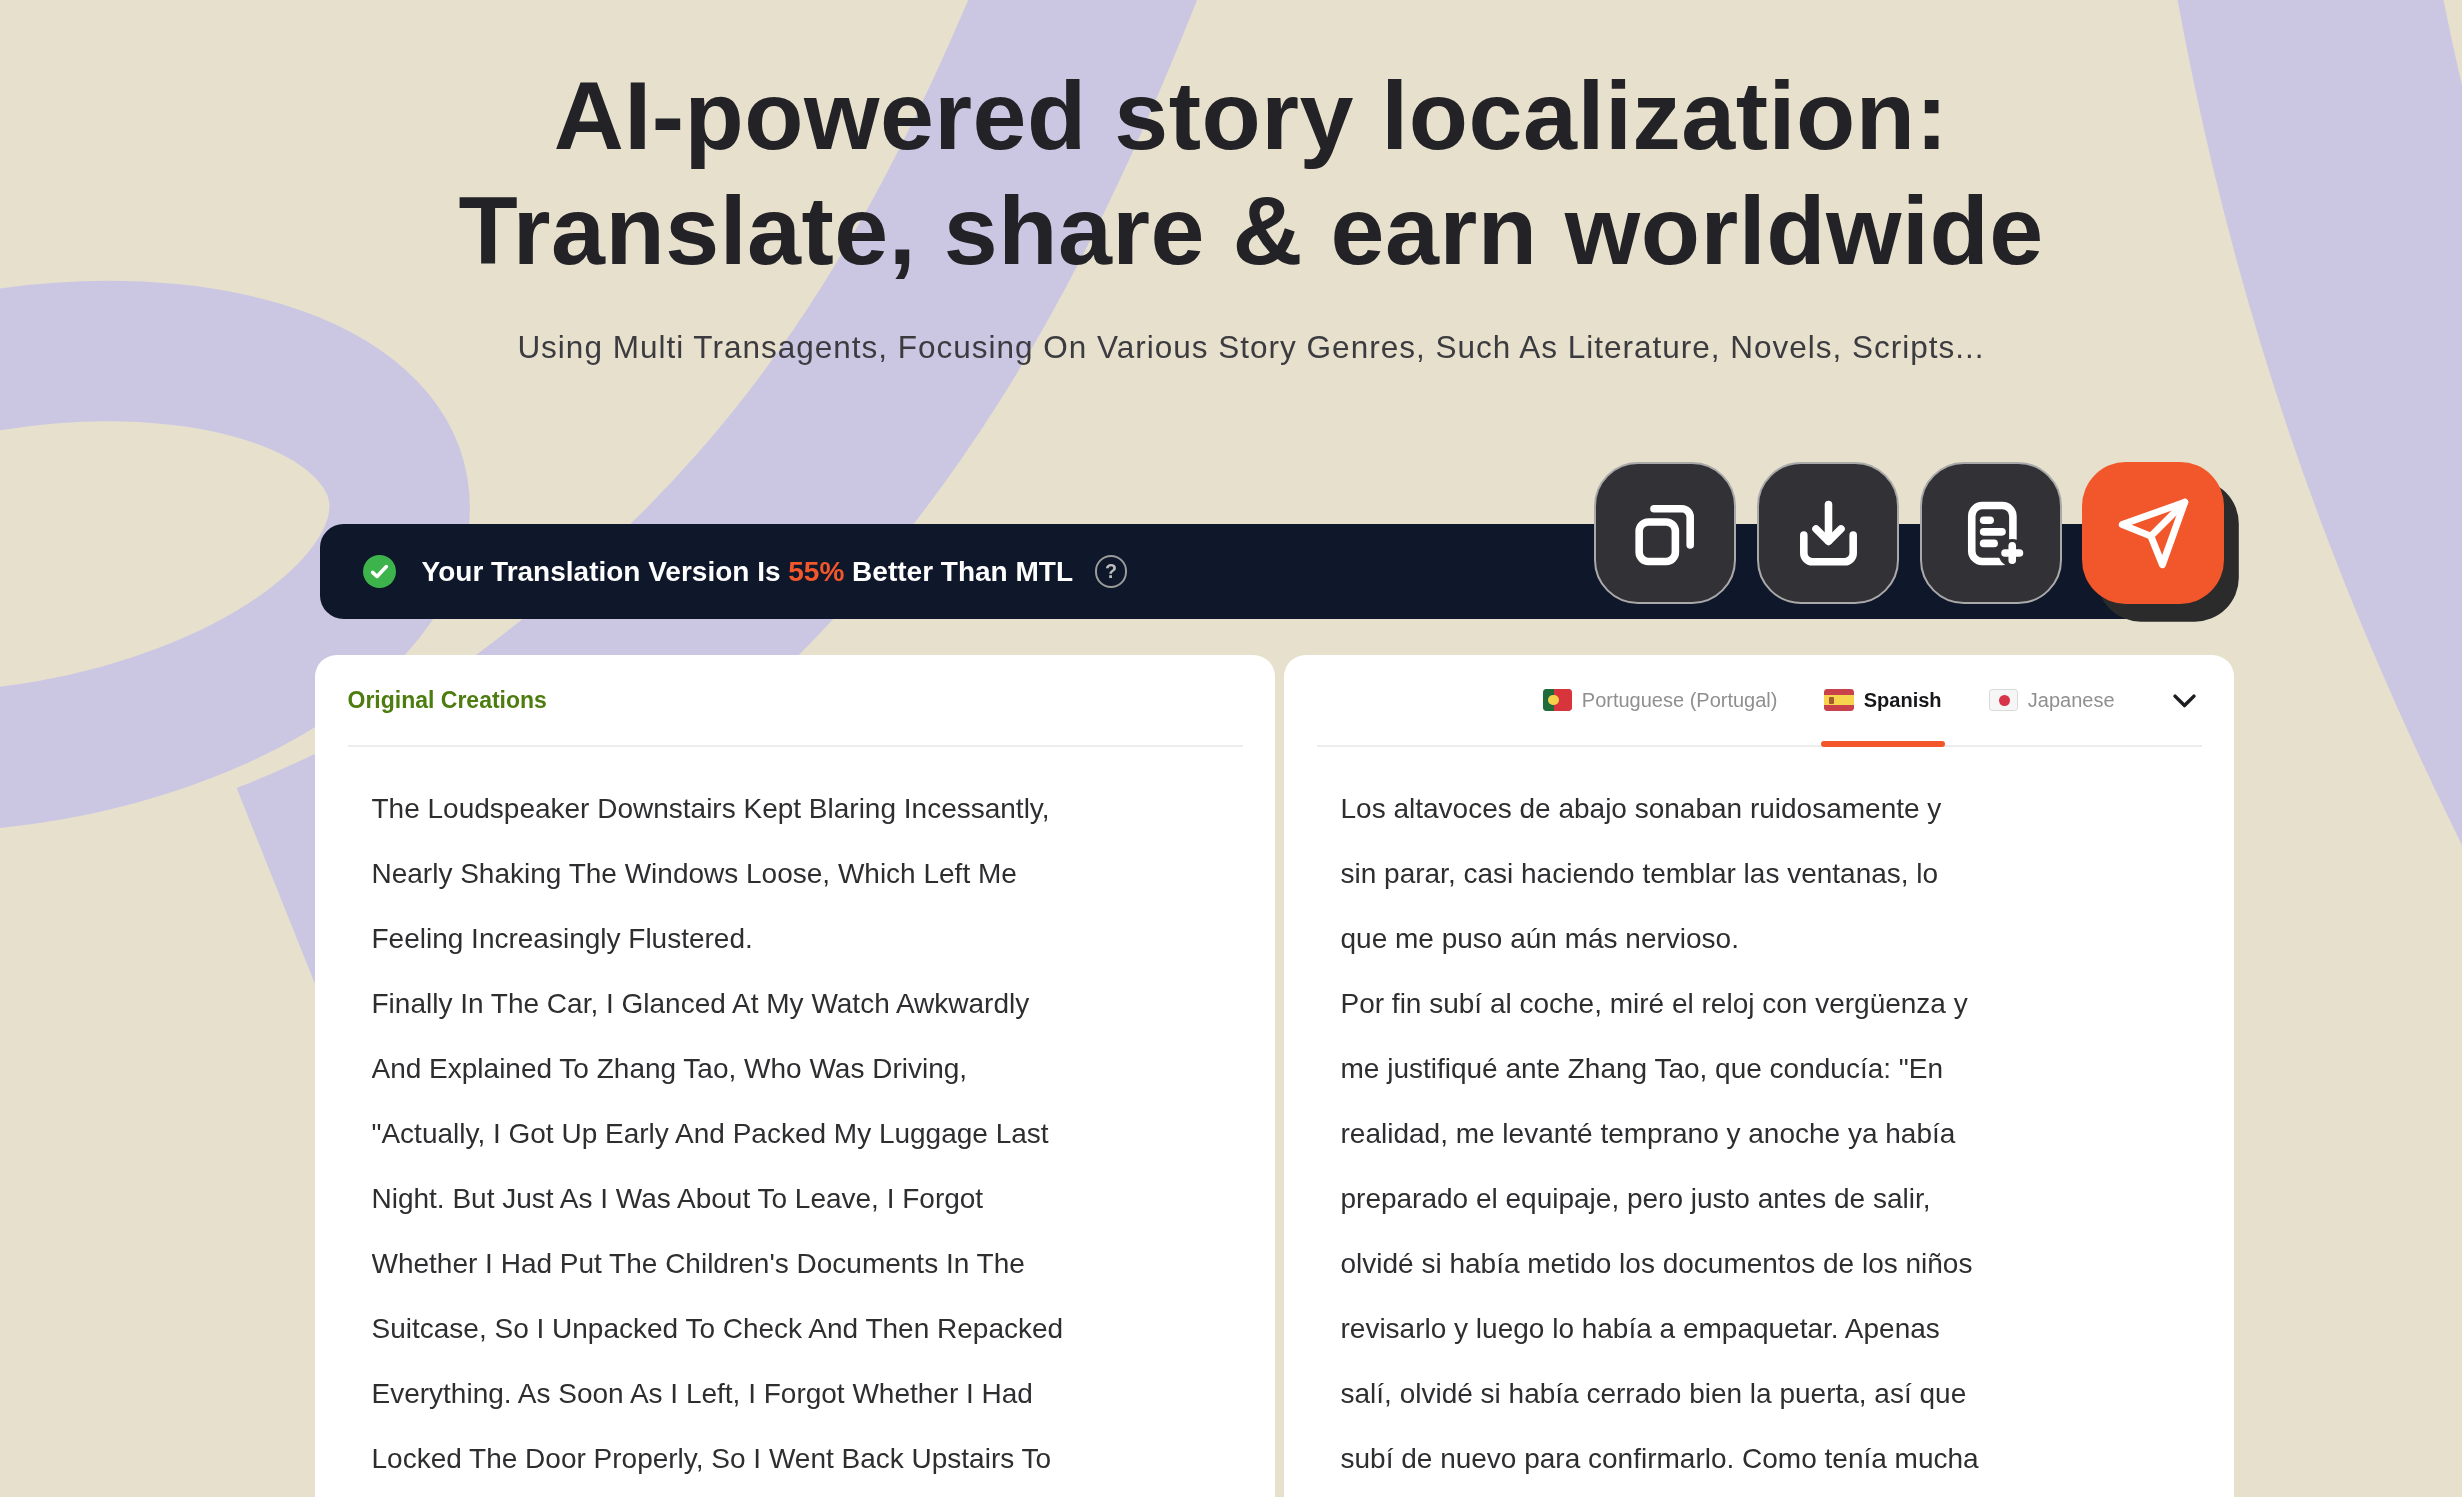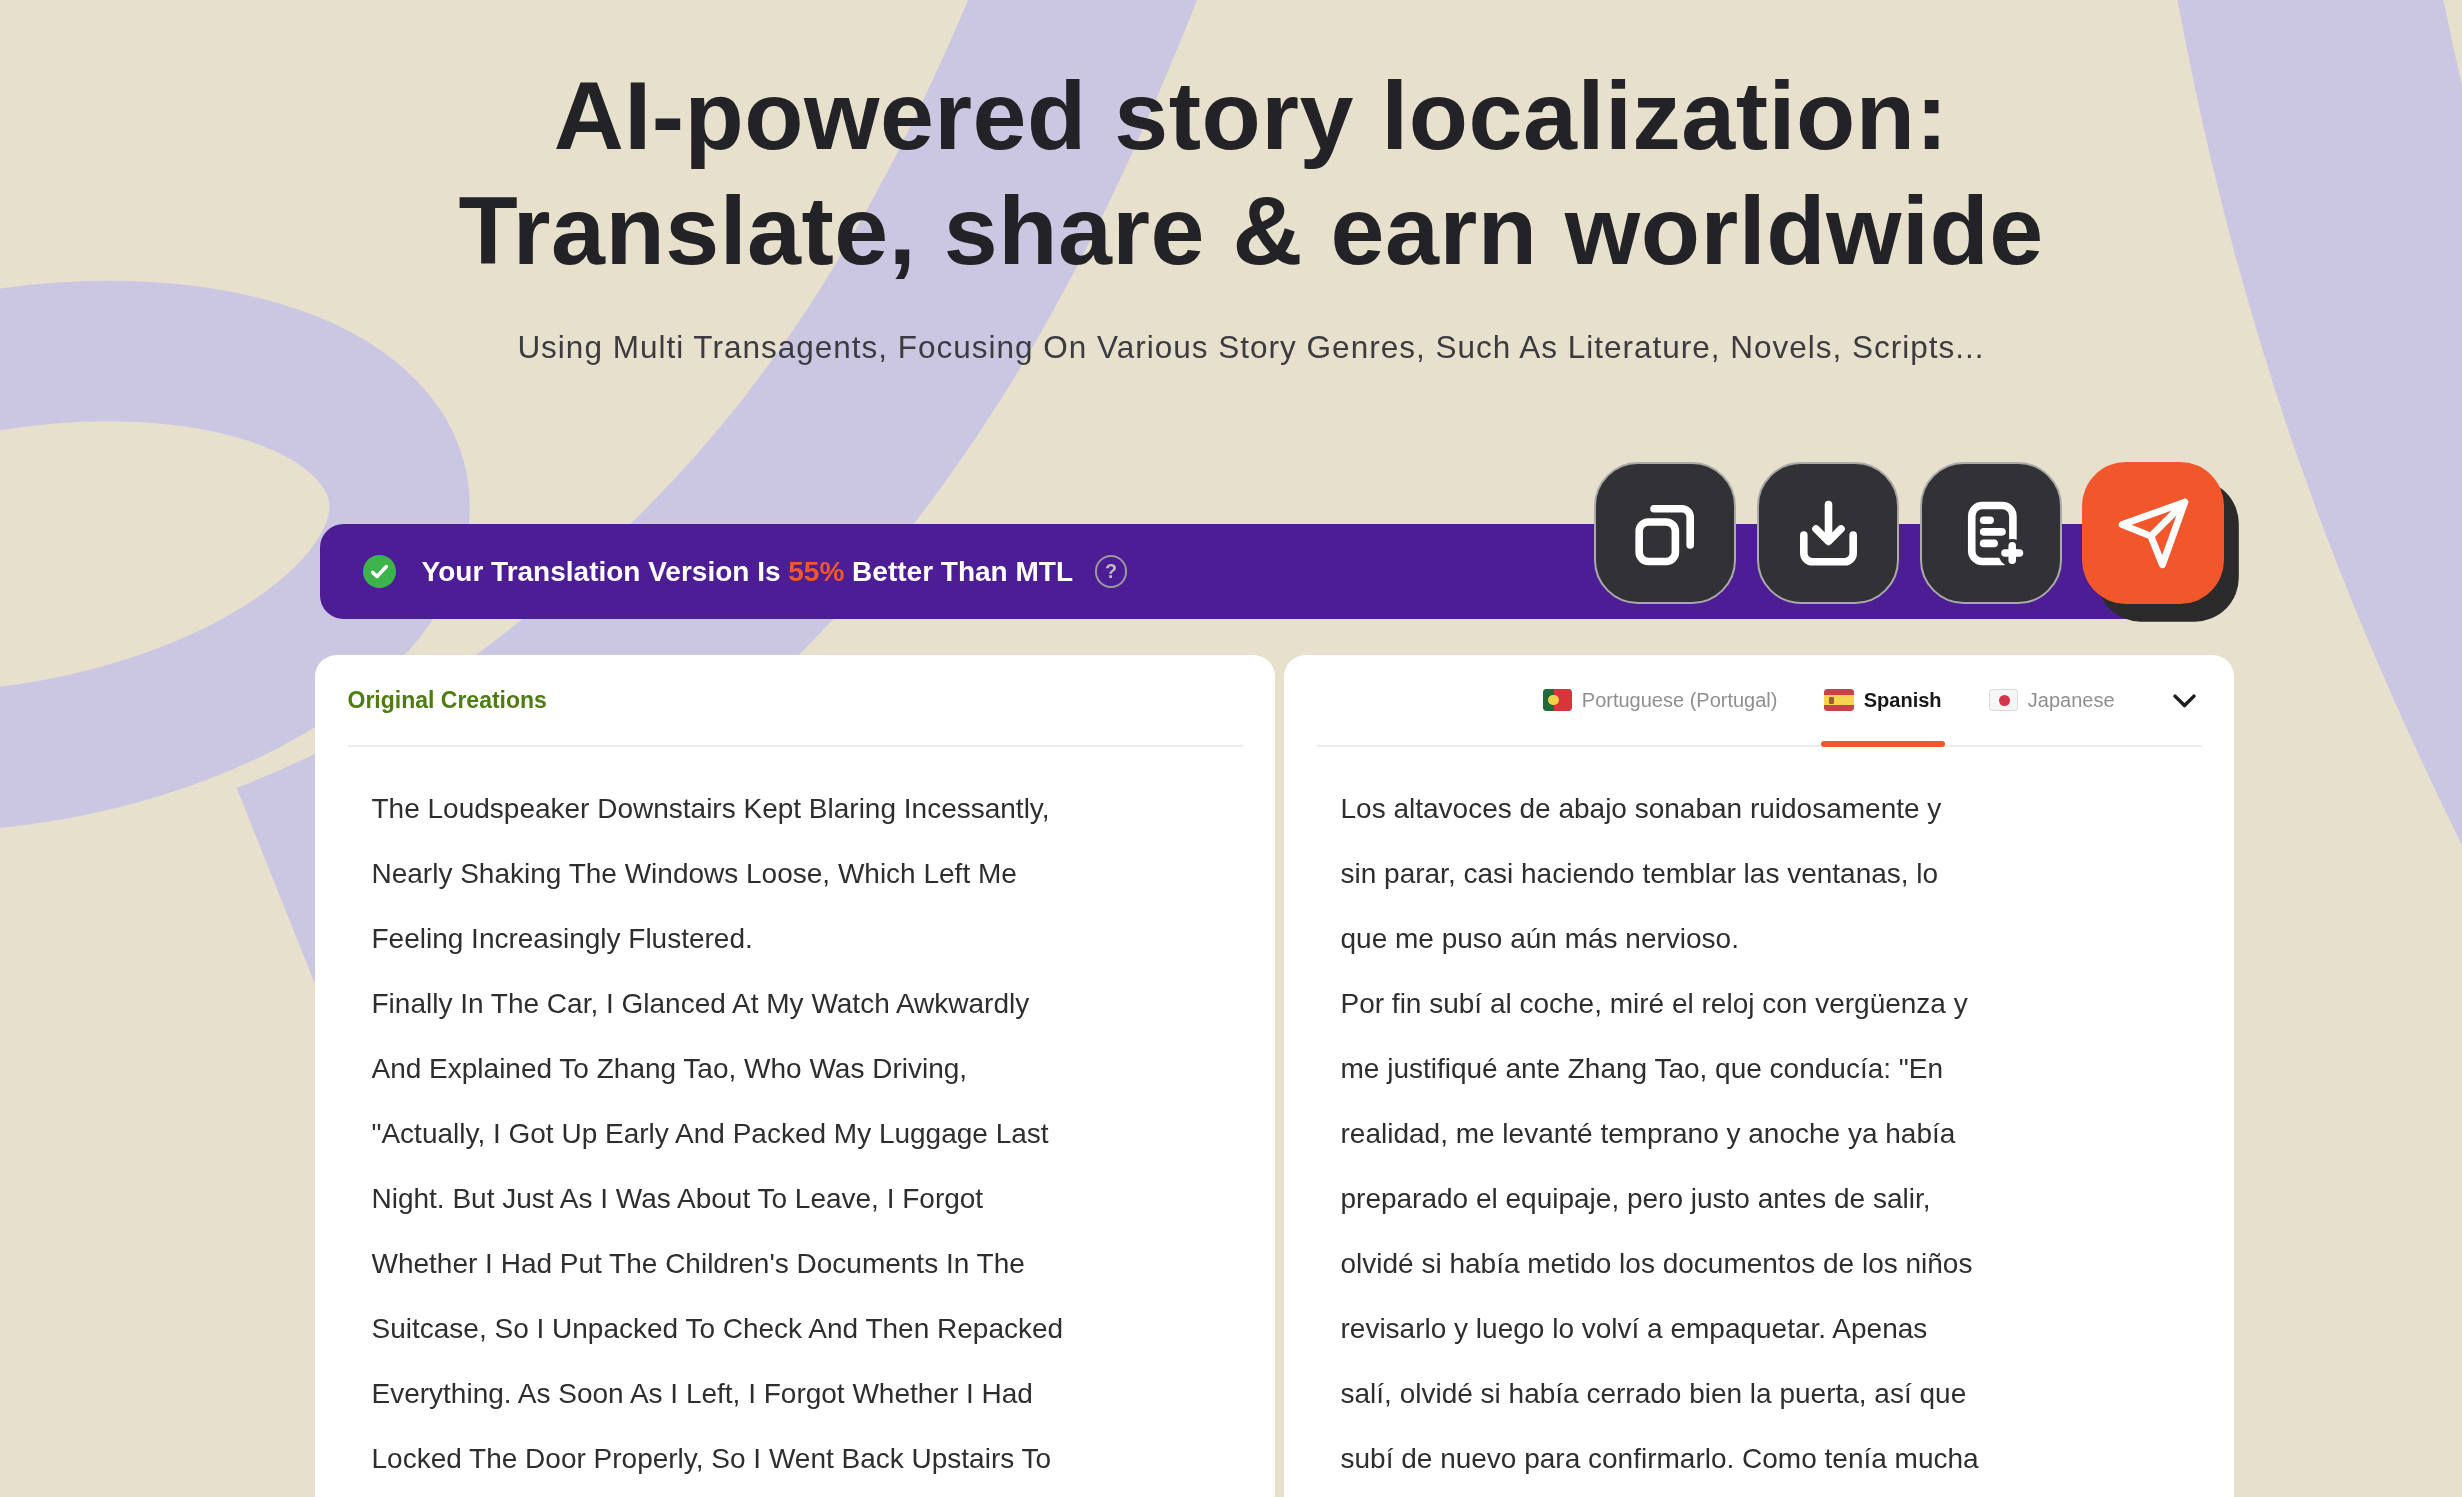--- a/index.html
+++ b/index.html
@@ -11,21 +11,21 @@
   .bg{position:absolute;inset:0;width:100%;height:100%;display:block;}
 
   
   .hero{position:absolute;top:58px;left:0;right:0;text-align:center;z-index:2;}
   .hero h1{margin:0;font-size:97px;line-height:115px;font-weight:700;color:#232327;letter-spacing:0.5px;}
   .subtitle{margin:41px 0 0;font-size:31.5px;font-weight:400;color:#3b3b40;letter-spacing:1px;}
 
   
   .statusbar{
     position:absolute;left:320px;top:524px;width:1905px;height:95px;
-    background:#4c1d95;border-radius:23.6px;z-index:3;
+    background:#0f172a;border-radius:23.6px;z-index:3;
     display:flex;align-items:center;padding-left:43px;box-sizing:border-box;
   }
   .check{width:33px;height:33px;flex:0 0 auto;display:flex;}
   .status-text{margin-left:25.6px;font-size:28px;font-weight:700;color:#ffffff;white-space:pre;}
   .status-text .hl{color:#f1572b;}
   .help{
     margin-left:21.7px;width:28.6px;height:28.6px;border:2px solid #9b9b9b;border-radius:50%;
     display:flex;align-items:center;justify-content:center;
     font-size:19.7px;font-weight:700;color:#bcbcbc;cursor:pointer;flex:0 0 auto;
   }
@@ -178,20 +178,20 @@
     <div class="divider"></div>
     <div class="body">
       <div class="tline">Los altavoces de abajo sonaban ruidosamente y</div>
       <div class="tline">sin parar, casi haciendo temblar las ventanas, lo</div>
       <div class="tline">que me puso aún más nervioso.</div>
       <div class="tline">Por fin subí al coche, miré el reloj con vergüenza y</div>
       <div class="tline">me justifiqué ante Zhang Tao, que conducía: "En</div>
       <div class="tline">realidad, me levanté temprano y anoche ya había</div>
       <div class="tline">preparado el equipaje, pero justo antes de salir,</div>
       <div class="tline">olvidé si había metido los documentos de los niños</div>
-      <div class="tline">revisarlo y luego lo volví a empaquetar. Apenas</div>
+      <div class="tline">revisarlo y luego lo había a empaquetar. Apenas</div>
       <div class="tline">salí, olvidé si había cerrado bien la puerta, así que</div>
       <div class="tline">subí de nuevo para confirmarlo. Como tenía mucha</div>
     </div>
   </section>
 
 </div>
 
 
 </body></html>

